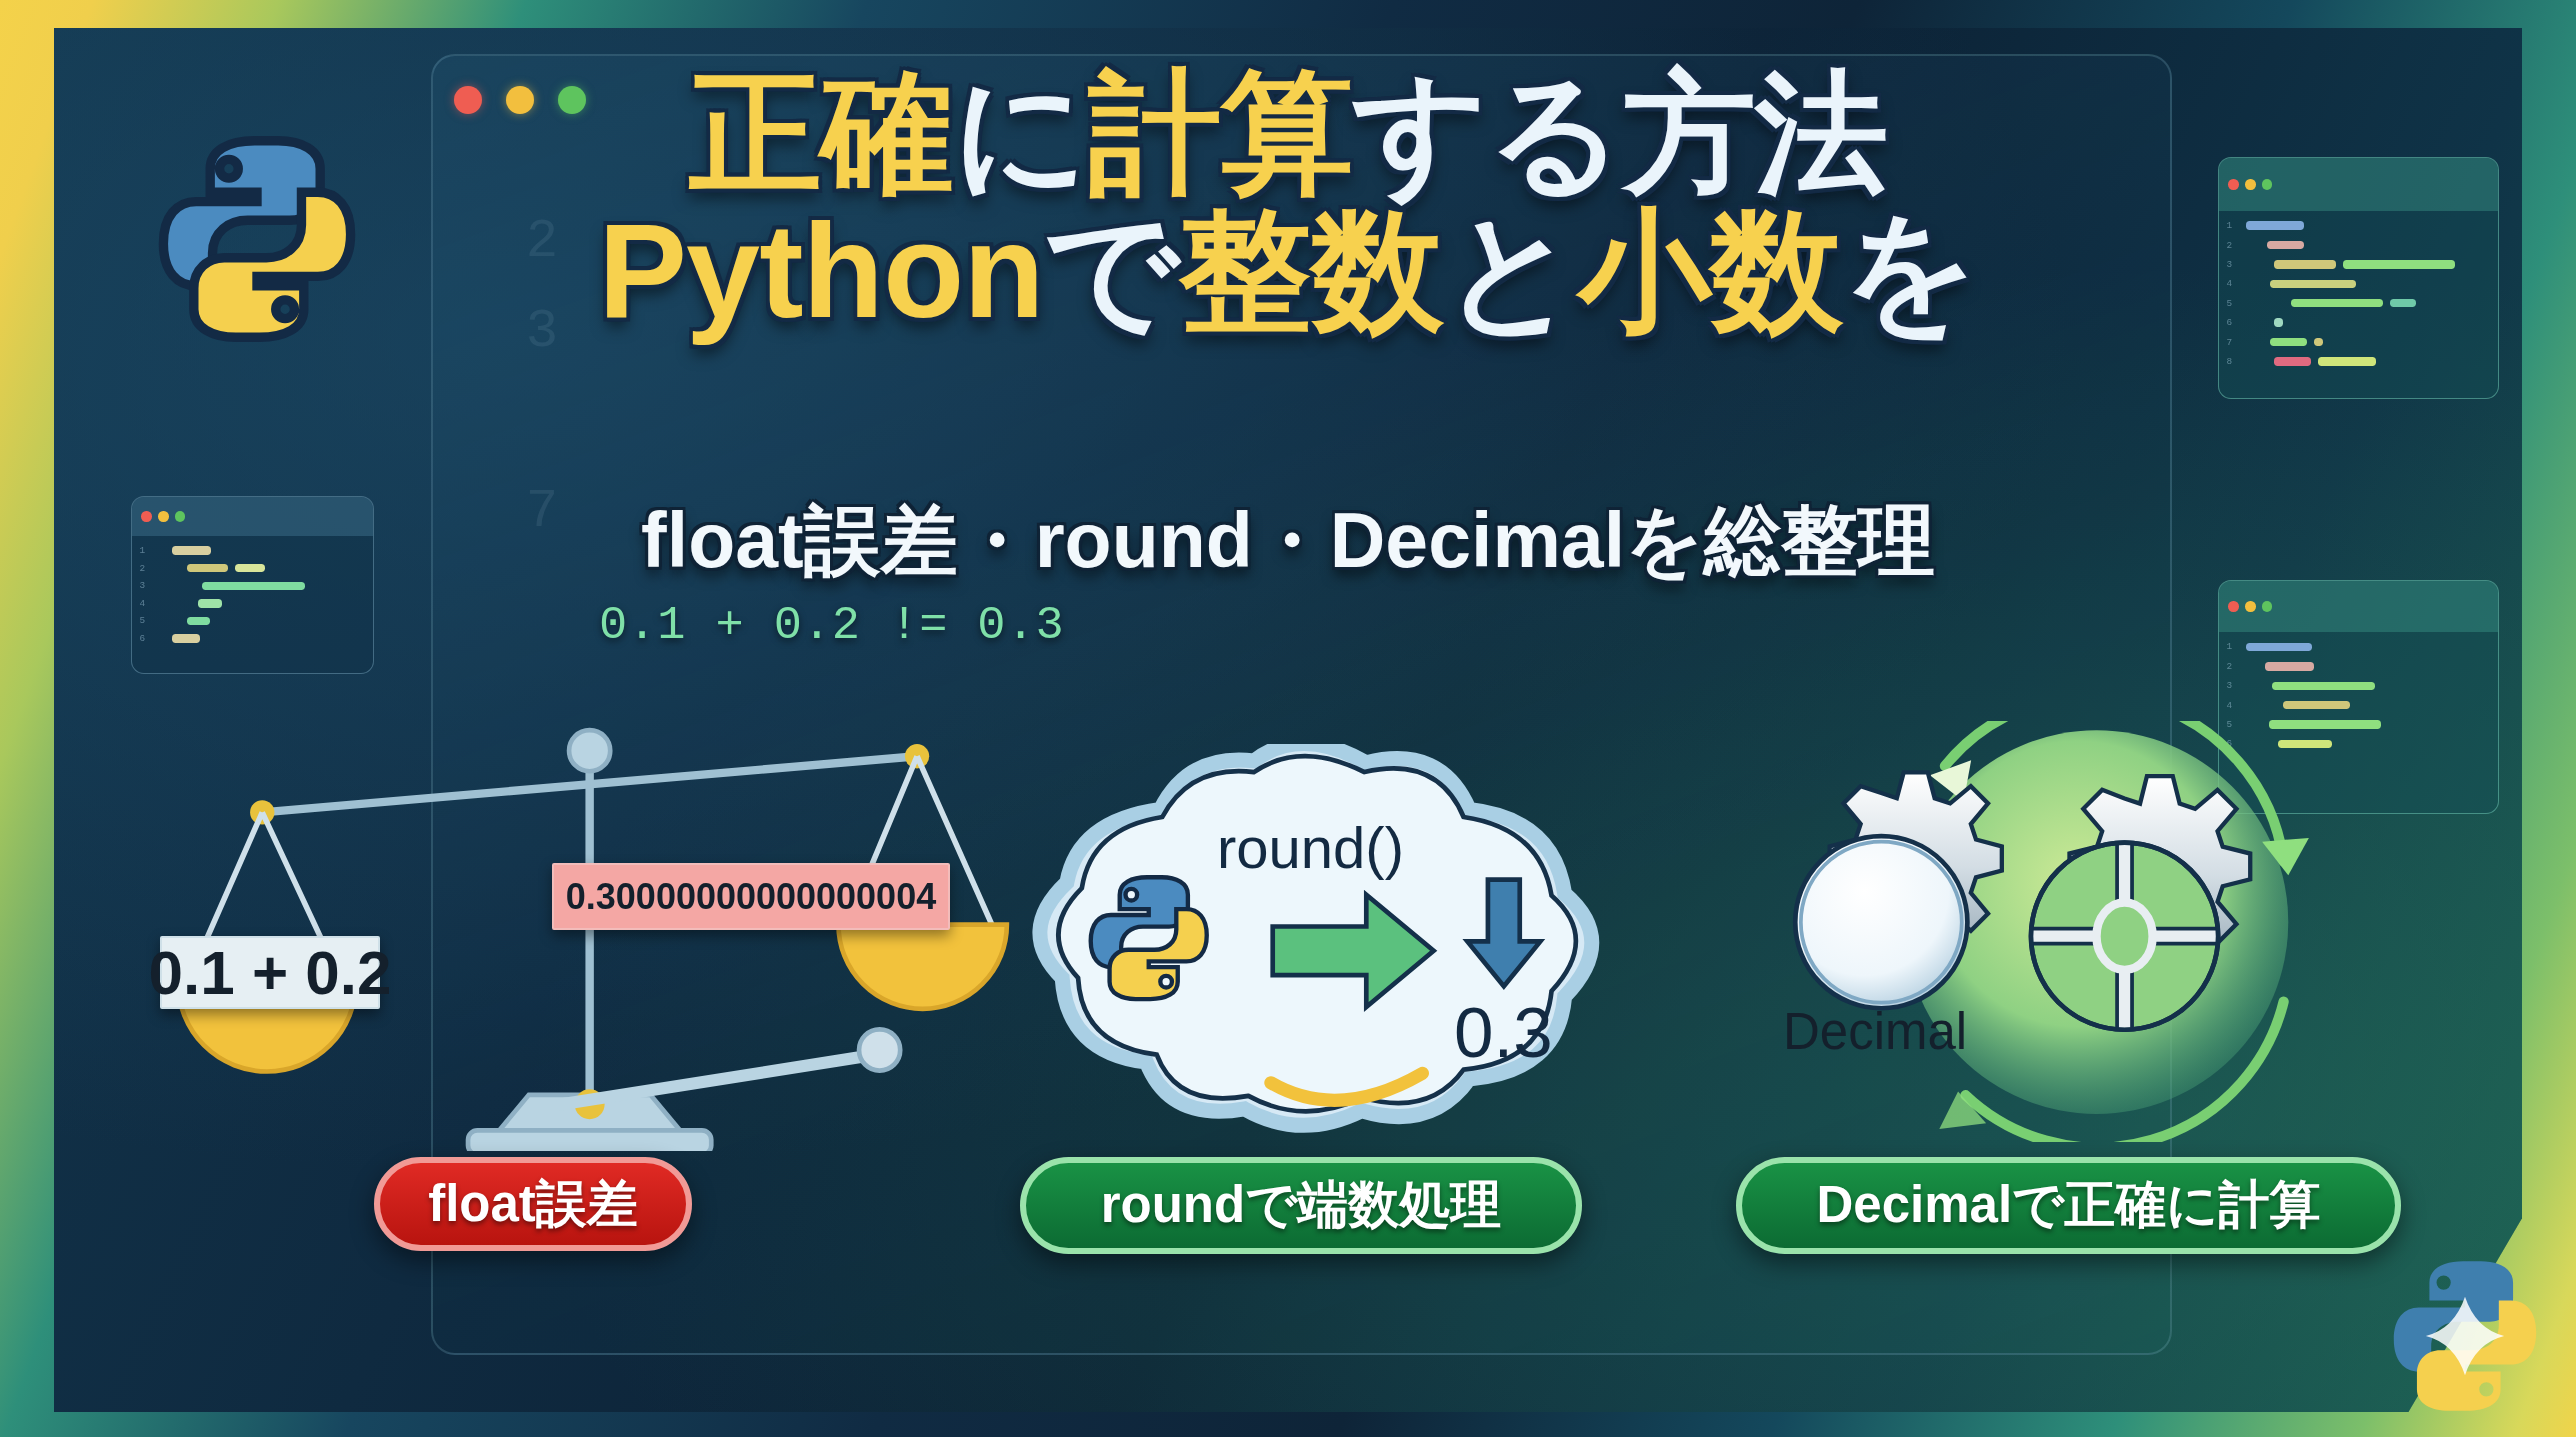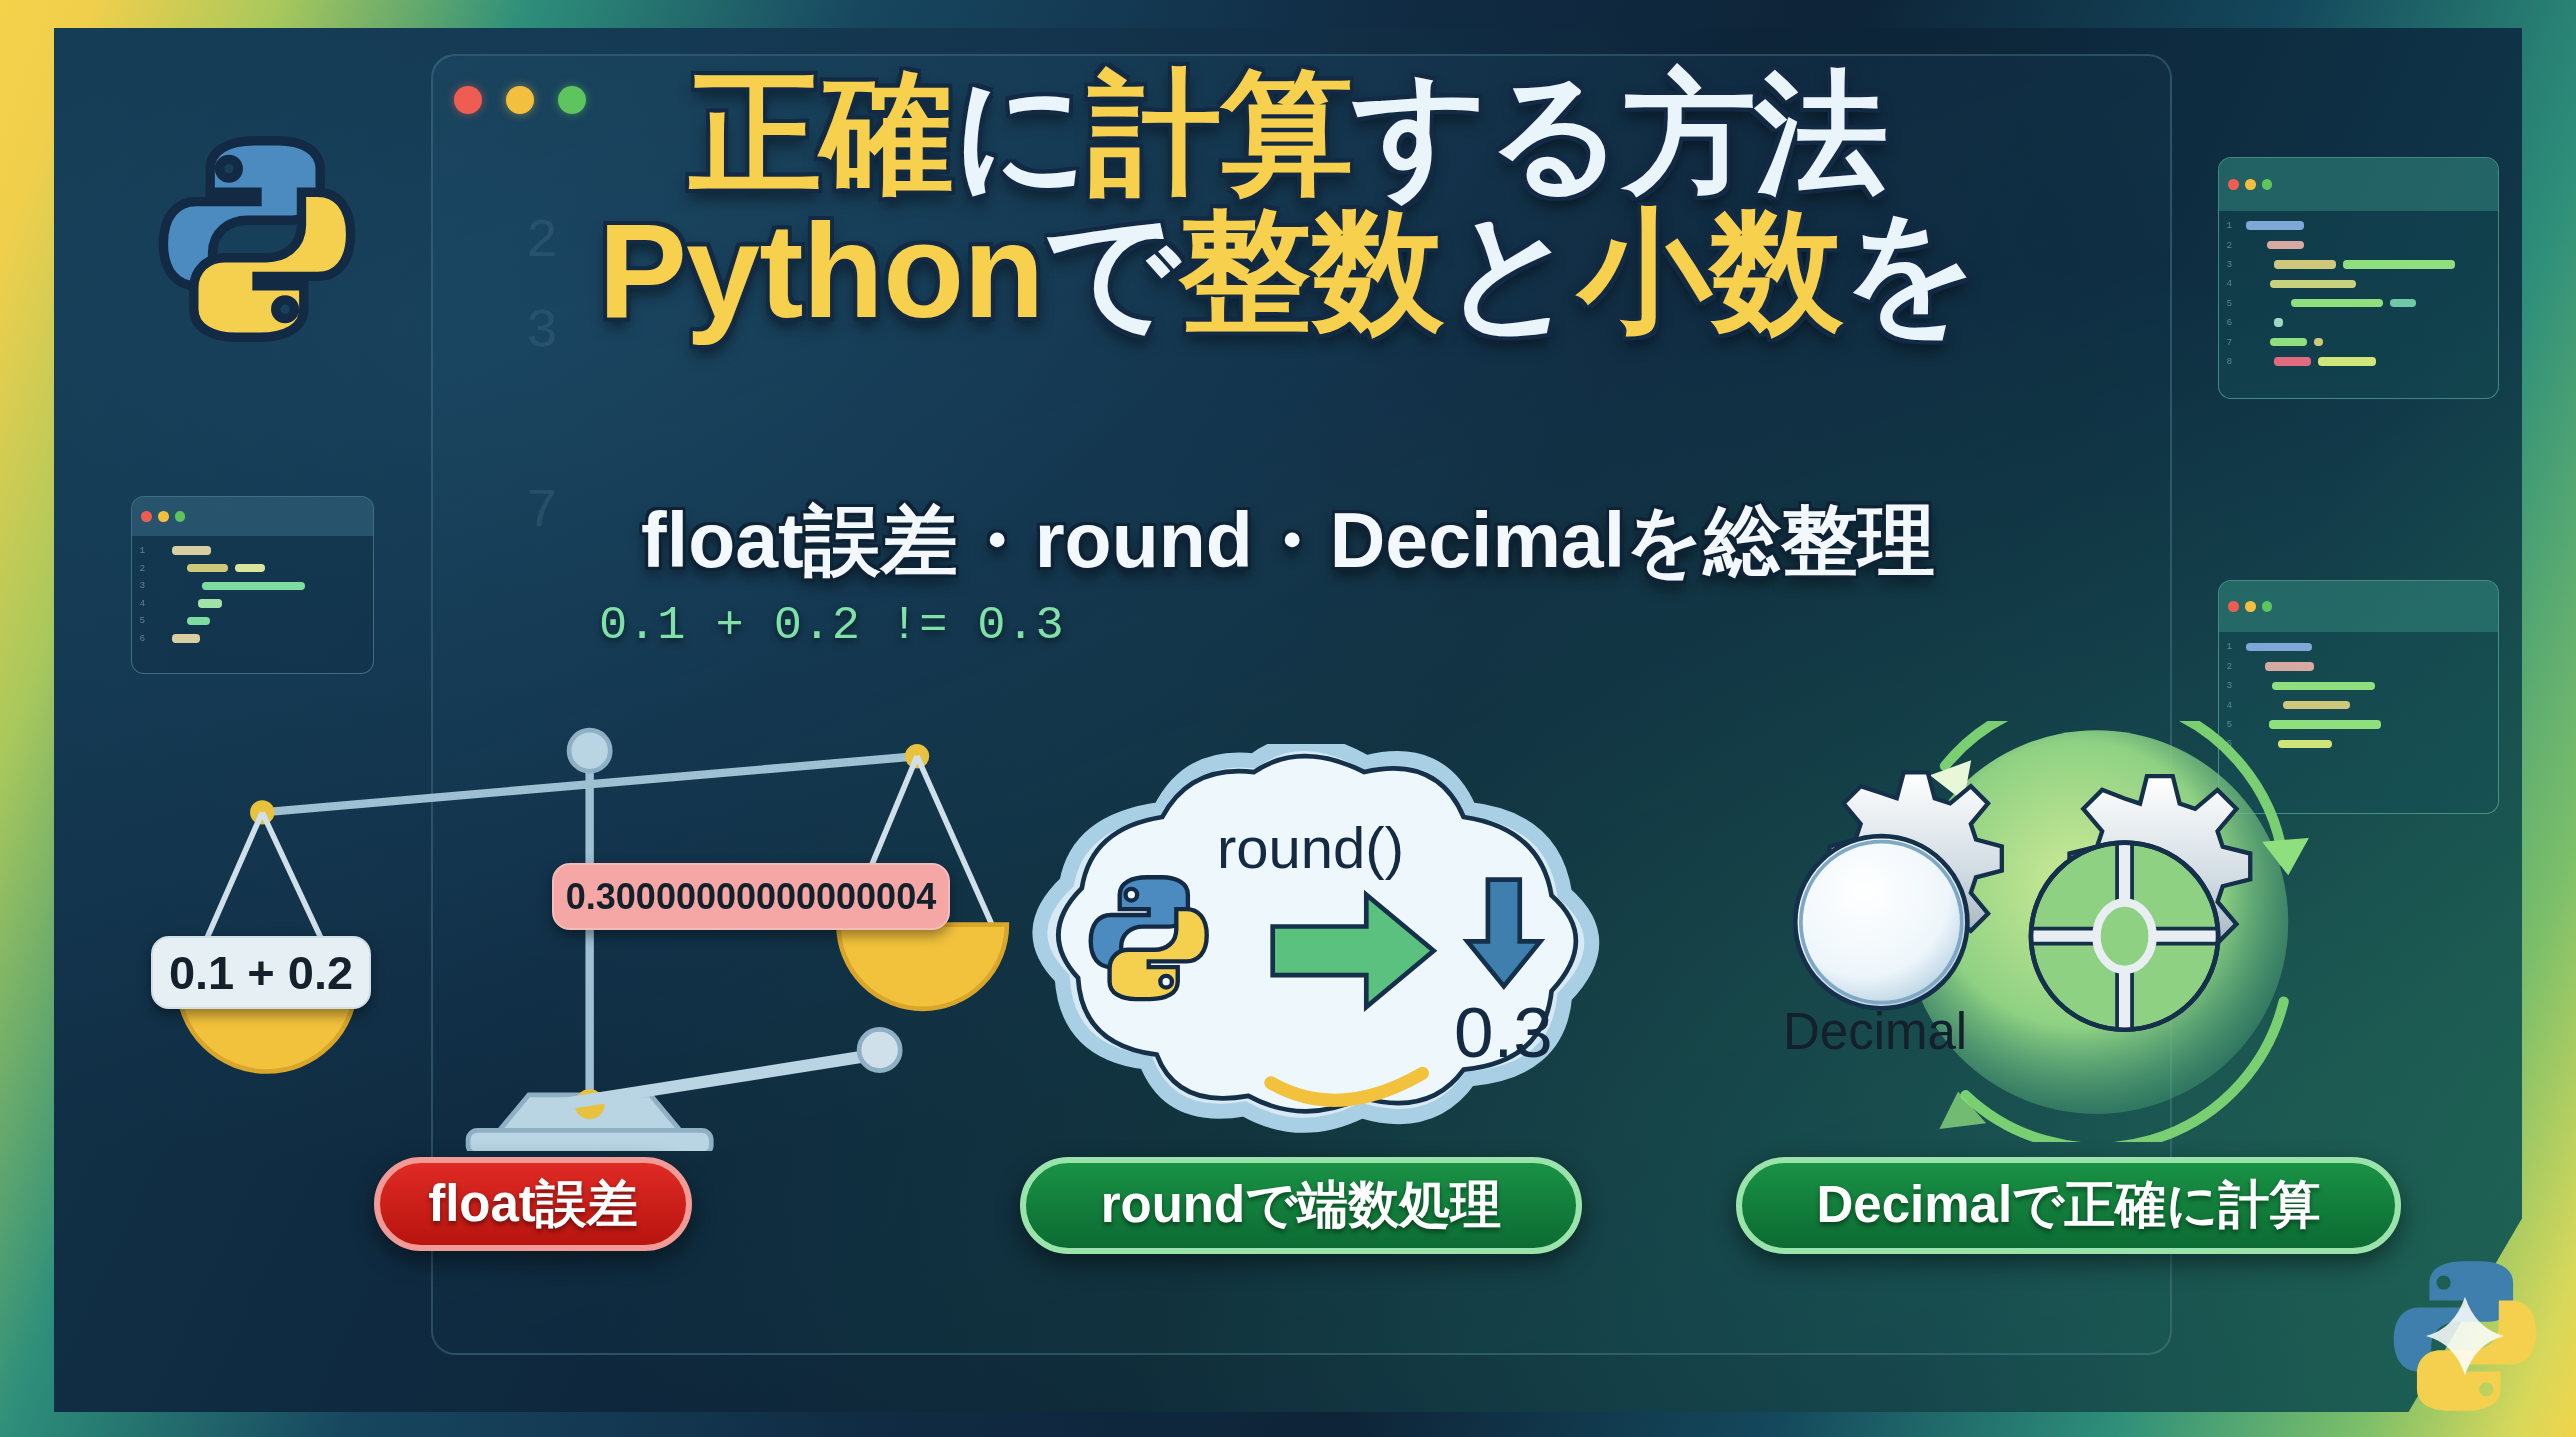--- a/index.html
+++ b/index.html
@@ -102,21 +102,21 @@
     text-shadow:0 2.8px 5.6px rgba(0,0,0,.45);
   }
   .pill-red{background:linear-gradient(180deg,#e02a24,#b8140f);
     border:6.6px solid #f19a96;box-shadow:0 9.4px 24px rgba(0,0,0,.45);}
   .pill-green{background:linear-gradient(180deg,#199245,#0c6b33);
     border:6.6px solid #9ae3ab;box-shadow:0 9.4px 24px rgba(0,0,0,.45);}
 
   
   .tag{
     position:absolute;display:flex;align-items:center;justify-content:center;
-    border-radius:18px;font-weight:700;color:#14202c;white-space:nowrap;
+    border-radius:2px;font-weight:700;color:#14202c;white-space:nowrap;
   }
   .tag-blue{background:#e6eff3;border:2.8px solid #cfe0e8;box-shadow:0 5.6px 13px rgba(0,0,0,.4);}
   .tag-pink{background:#f4a7a4;border:2.8px solid #f2bcba;box-shadow:0 5.6px 13px rgba(0,0,0,.4);}
 
   .cloud-text{position:absolute;font-weight:400;color:#132a42;white-space:nowrap;}
 </style>
 </head>
 <body>
 
 <div id="stage">
@@ -289,21 +289,21 @@
         <path d="M460 420 L395 420 L360 462 L560 462 L525 420 Z"></path>
         <rect x="330" y="458" width="260" height="26" rx="10"></rect>
       </g>
       <circle cx="460" cy="430" r="16" fill="#e8c23c"></circle>
       <g stroke="#b9d4e2" stroke-width="13" stroke-linecap="round">
         <line x1="430" y1="430" x2="760" y2="378"></line>
       </g>
       <circle cx="770" cy="372" r="22" fill="#cfe0ea" stroke="#8fb0c4" stroke-width="5"></circle>
     </svg>
 
-    <div class="tag tag-blue" style="left:151px;top:936px;width:220px;height:73px;font-size:47px;">0.1 + 0.2</div>
+    <div class="tag tag-blue" style="left:160px;top:936px;width:220px;height:73px;font-size:62px;">0.1 + 0.2</div>
     <div class="tag tag-pink" style="left:552px;top:863px;width:398px;height:67px;font-size:36px;">0.30000000000000004</div>
 
     <div class="label-pill pill-red" style="left:374px;top:1157px;width:318px;height:94px;font-size:51px;">float誤差</div>
   </div>
 
   <div>
     <svg style="position:absolute;left:1020px;top:744px;" width="599" height="393" viewBox="0 0 640 420">
       <g>
         <path d="M150 70 Q180 10 250 18 Q300 -20 370 20 Q450 0 480 70 Q570 80 582 160
                  Q640 210 582 270 Q575 350 480 358 Q440 414 365 392 Q300 424 240 390

